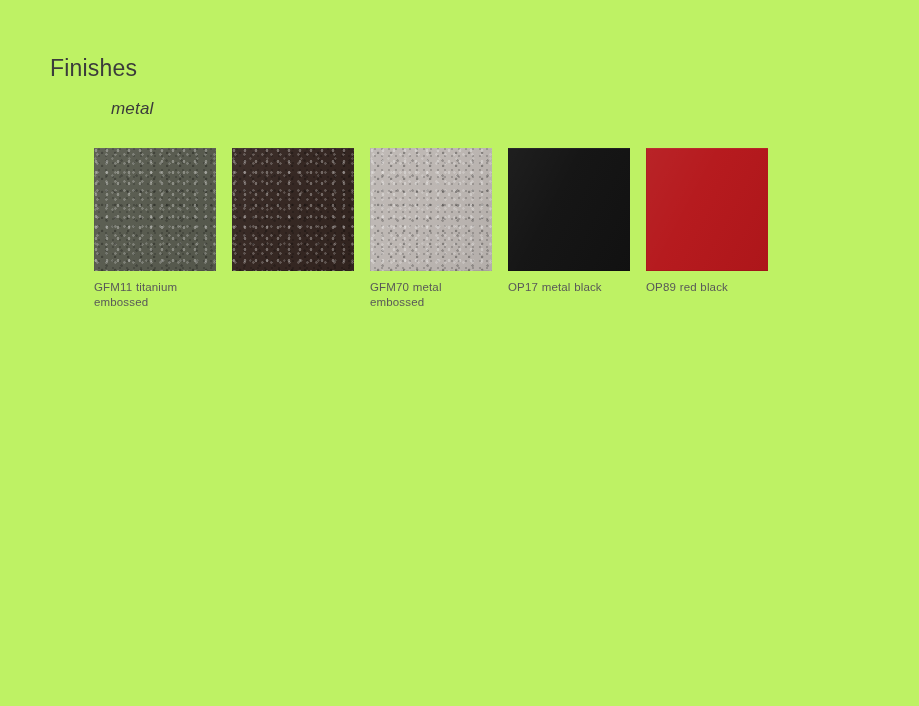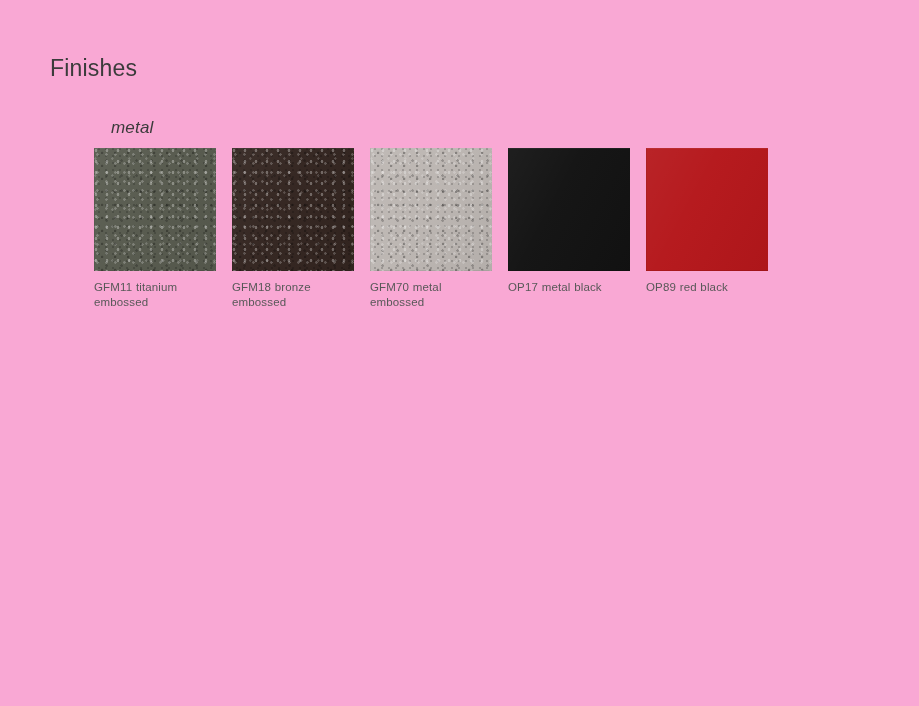--- a/index.html
+++ b/index.html
@@ -12,21 +12,21 @@
     height: 706px;
     position: relative;
     overflow: hidden;
     font-family: "Liberation Sans", sans-serif;
     -webkit-font-smoothing: antialiased;
   }
 
   .page {
     position: absolute;
     inset: 0;
-    background: #f9a8d4;
+    background: #bef264;
   }
 
   
   .page-title {
     position: absolute;
     left: 50px;
     top: 39px;
     font-size: 23px;
     font-weight: 400;
     letter-spacing: 0.2px;
@@ -40,21 +40,20 @@
     position: absolute;
     left: 111px;
     top: 98px;
     font-size: 17px;
     font-style: italic;
     font-weight: 400;
     color: #3b3b3b;
     letter-spacing: 0.2px;
     line-height: 22px;
     white-space: nowrap;
-    margin-top: 19px;
   }
 
   
   .swatch-grid {
     position: absolute;
     left: 94px;
     top: 148px;
     display: flex;
     flex-direction: row;
     gap: 16px;
@@ -139,21 +138,20 @@
       </div>
       <div class="swatch-caption">GFM11 titanium embossed</div>
     </div>
 
     <div class="swatch-item">
       <div class="swatch-chip is-embossed" style="background-color: rgb(51, 37, 32);">
         <div class="grain"></div>
         <div class="sheen"></div>
         <div class="edge"></div>
       </div>
-      <div class="swatch-caption">GFM18 bronze embossed</div>
     </div>
 
     <div class="swatch-item">
       <div class="swatch-chip is-embossed" style="background-color: rgb(188, 182, 178);">
         <div class="grain"></div>
         <div class="sheen"></div>
         <div class="edge"></div>
       </div>
       <div class="swatch-caption">GFM70 metal embossed</div>
     </div>

